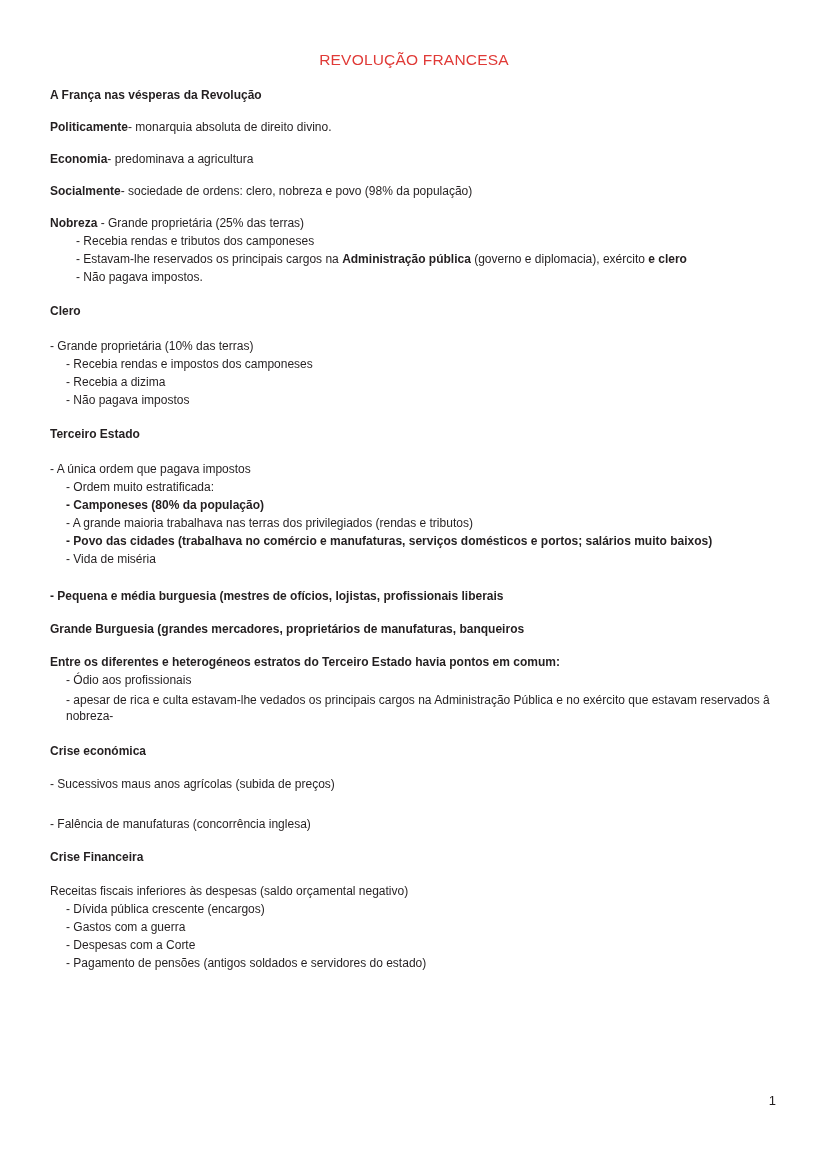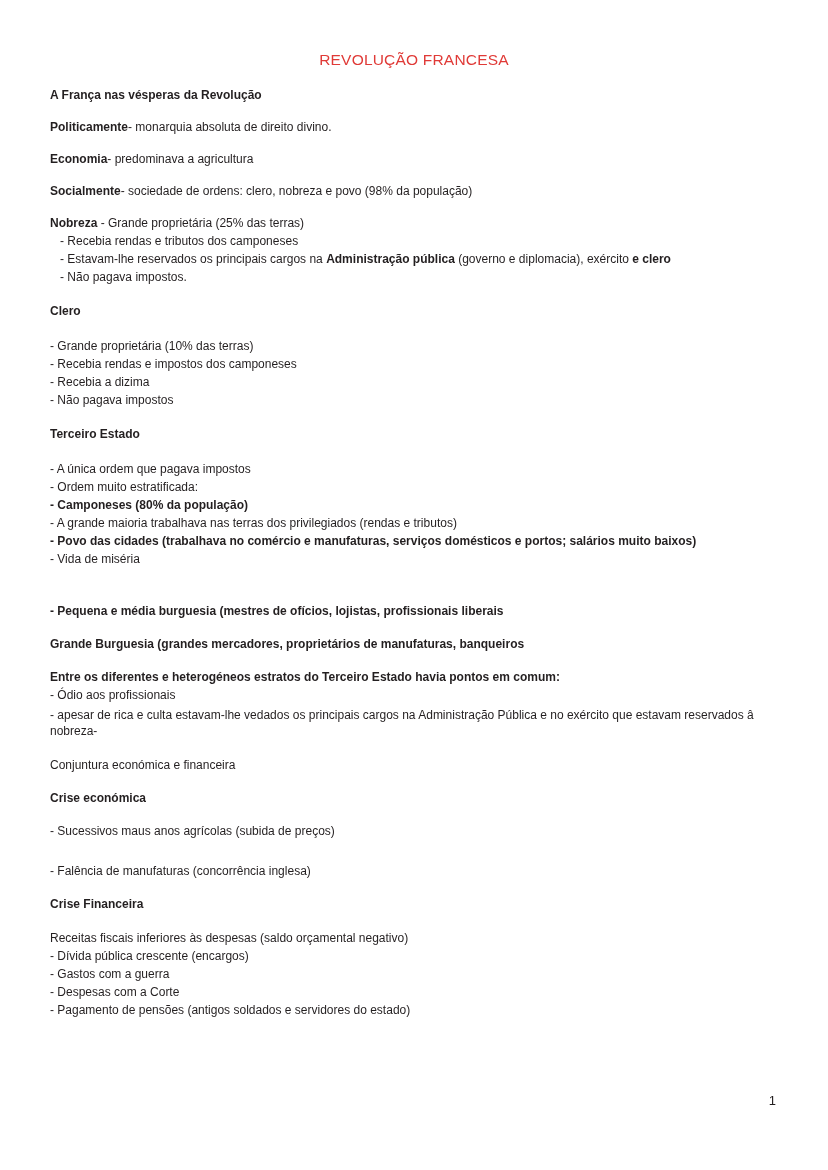--- a/index.html
+++ b/index.html
@@ -43,20 +43,21 @@
     color: #231f20;
     white-space: pre-wrap;
   }
   .blk {
     margin-top: 20px;
   }
   
   .tight {
     margin-top: 0;
     padding-top: 6px;
+    margin-left: 16px;
   }
   .indent {
     padding-left: 10px;
   }
   b, .b {
     font-weight: 700;
   }
   .wrapline {
     line-height: 1.35;
   }
@@ -102,31 +103,30 @@
 
     <p class="p blk b" style="margin-top:22px;">Terceiro Estado</p>
 
     <p class="p" style="margin-top:23px;">- A única ordem que pagava impostos</p>
     <p class="p tight">- Ordem muito estratificada:</p>
     <p class="p tight b">- Camponeses (80% da população)</p>
     <p class="p tight">- A grande maioria trabalhava nas terras dos privilegiados (rendas e tributos)</p>
     <p class="p tight b">- Povo das cidades (trabalhava no comércio e manufaturas, serviços domésticos e portos; salários muito baixos)</p>
     <p class="p tight">- Vida de miséria</p>
 
-    <p class="p b" style="margin-top:40px;">- Pequena e média burguesia (mestres de ofícios, lojistas, profissionais liberais</p>
+    <p class="p b" style="margin-top:25px;">- Pequena e média burguesia (mestres de ofícios, lojistas, profissionais liberais</p>
 
     <p class="p b blk" style="margin-top:21px;">Grande Burguesia (grandes mercadores, proprietários de manufaturas, banqueiros</p>
 
     <p class="p b blk" style="margin-top:21px;">Entre os diferentes e heterogéneos estratos do Terceiro Estado havia pontos em comum:</p>
 
     <p class="p tight">- Ódio aos profissionais</p>
 
     <p class="p tight wrapline">- apesar de rica e culta estavam-lhe vedados os principais cargos na Administração Pública e no exército que estavam reservados â nobreza-</p>
 
-    <p class="p blk" style="margin-top:20px;">Conjuntura económica e financeira</p>
 
     <p class="p blk b" style="margin-top:21px;">Crise económica</p>
 
     <p class="p blk" style="margin-top:21px;">- Sucessivos maus anos agrícolas (subida de preços)</p>
 
     <p class="p blk" style="margin-top:28px;">- Falência de manufaturas (concorrência inglesa)</p>
 
     <p class="p blk b" style="margin-top:21px;">Crise Financeira</p>
 
     <p class="p" style="margin-top:22px;">Receitas fiscais inferiores às despesas (saldo orçamental negativo)</p>

